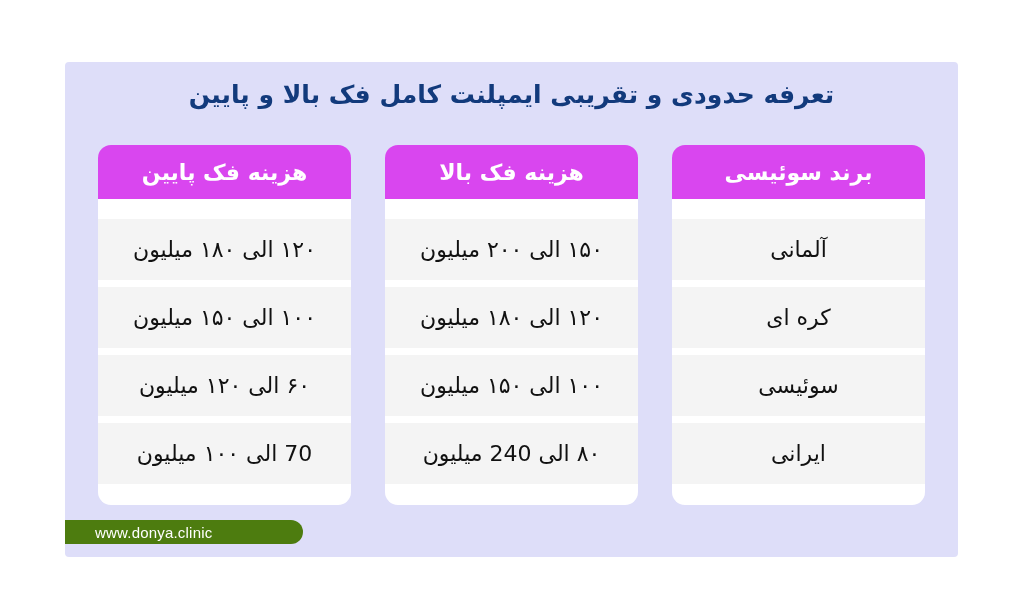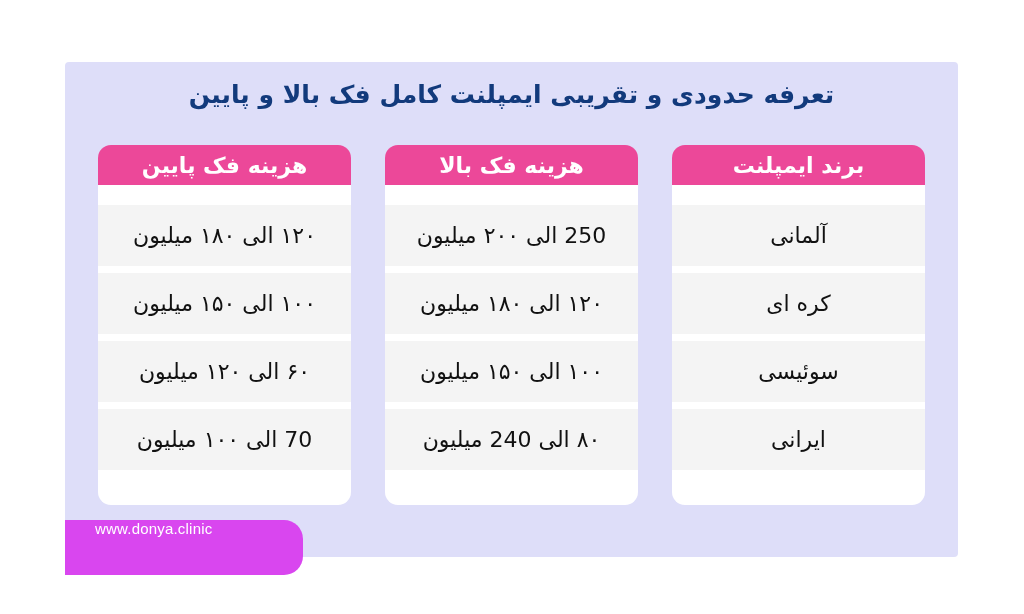--- a/index.html
+++ b/index.html
@@ -57,22 +57,22 @@
     direction: rtl;
   }
 
   .column {
     width: 253px;
     display: flex;
     flex-direction: column;
   }
 
   .col-header {
-    height: 40px;
-    background: #ec4899;
+    height: 54px;
+    background: #d946ef;
     border-radius: 13px 13px 0 0;
     color: #ffffff;
     font-size: 22px;
     font-weight: bold;
     display: flex;
     align-items: center;
     justify-content: center;
     direction: rtl;
     white-space: nowrap;
     letter-spacing: -0.3px;
@@ -105,58 +105,58 @@
     letter-spacing: -0.2px;
   }
   .cell:last-child { margin-bottom: 0; }
 
   
   .footer-ribbon {
     position: absolute;
     left: 0px;
     top: 458px;
     width: 238px;
-    height: 55px;
-    background: #d946ef;
+    height: 24px;
+    background: #4d7c0f;
     border-radius: 0 19px 19px 0;
     display: flex;
-    align-items: flex-start;
+    align-items: center;
     direction: ltr;
   }
   .footer-url {
     color: #ffffff;
     font-size: 15px;
     padding-left: 30px;
     letter-spacing: 0.2px;
     font-family: "Liberation Sans", sans-serif;
   }
 </style>
 </head>
 <body>
 
 <div class="card">
 
   <div class="title">تعرفه حدودی و تقریبی ایمپلنت کامل فک بالا و پایین</div>
 
   <div class="columns">
 
     <div class="column">
-      <div class="col-header">برند ایمپلنت</div>
+      <div class="col-header">برند سوئیسی</div>
       <div class="col-body">
         <div class="cell">آلمانی</div>
         <div class="cell">کره ای</div>
         <div class="cell">سوئیسی</div>
         <div class="cell">ایرانی</div>
       </div>
     </div>
 
     <div class="column">
       <div class="col-header">هزینه فک بالا</div>
       <div class="col-body">
-        <div class="cell">250 الی ۲۰۰ میلیون</div>
+        <div class="cell">۱۵۰ الی ۲۰۰ میلیون</div>
         <div class="cell">۱۲۰ الی ۱۸۰ میلیون</div>
         <div class="cell">۱۰۰ الی ۱۵۰ میلیون</div>
         <div class="cell">۸۰ الی 240 میلیون</div>
       </div>
     </div>
 
     <div class="column">
       <div class="col-header">هزینه فک پایین</div>
       <div class="col-body">
         <div class="cell">۱۲۰ الی ۱۸۰ میلیون</div>

